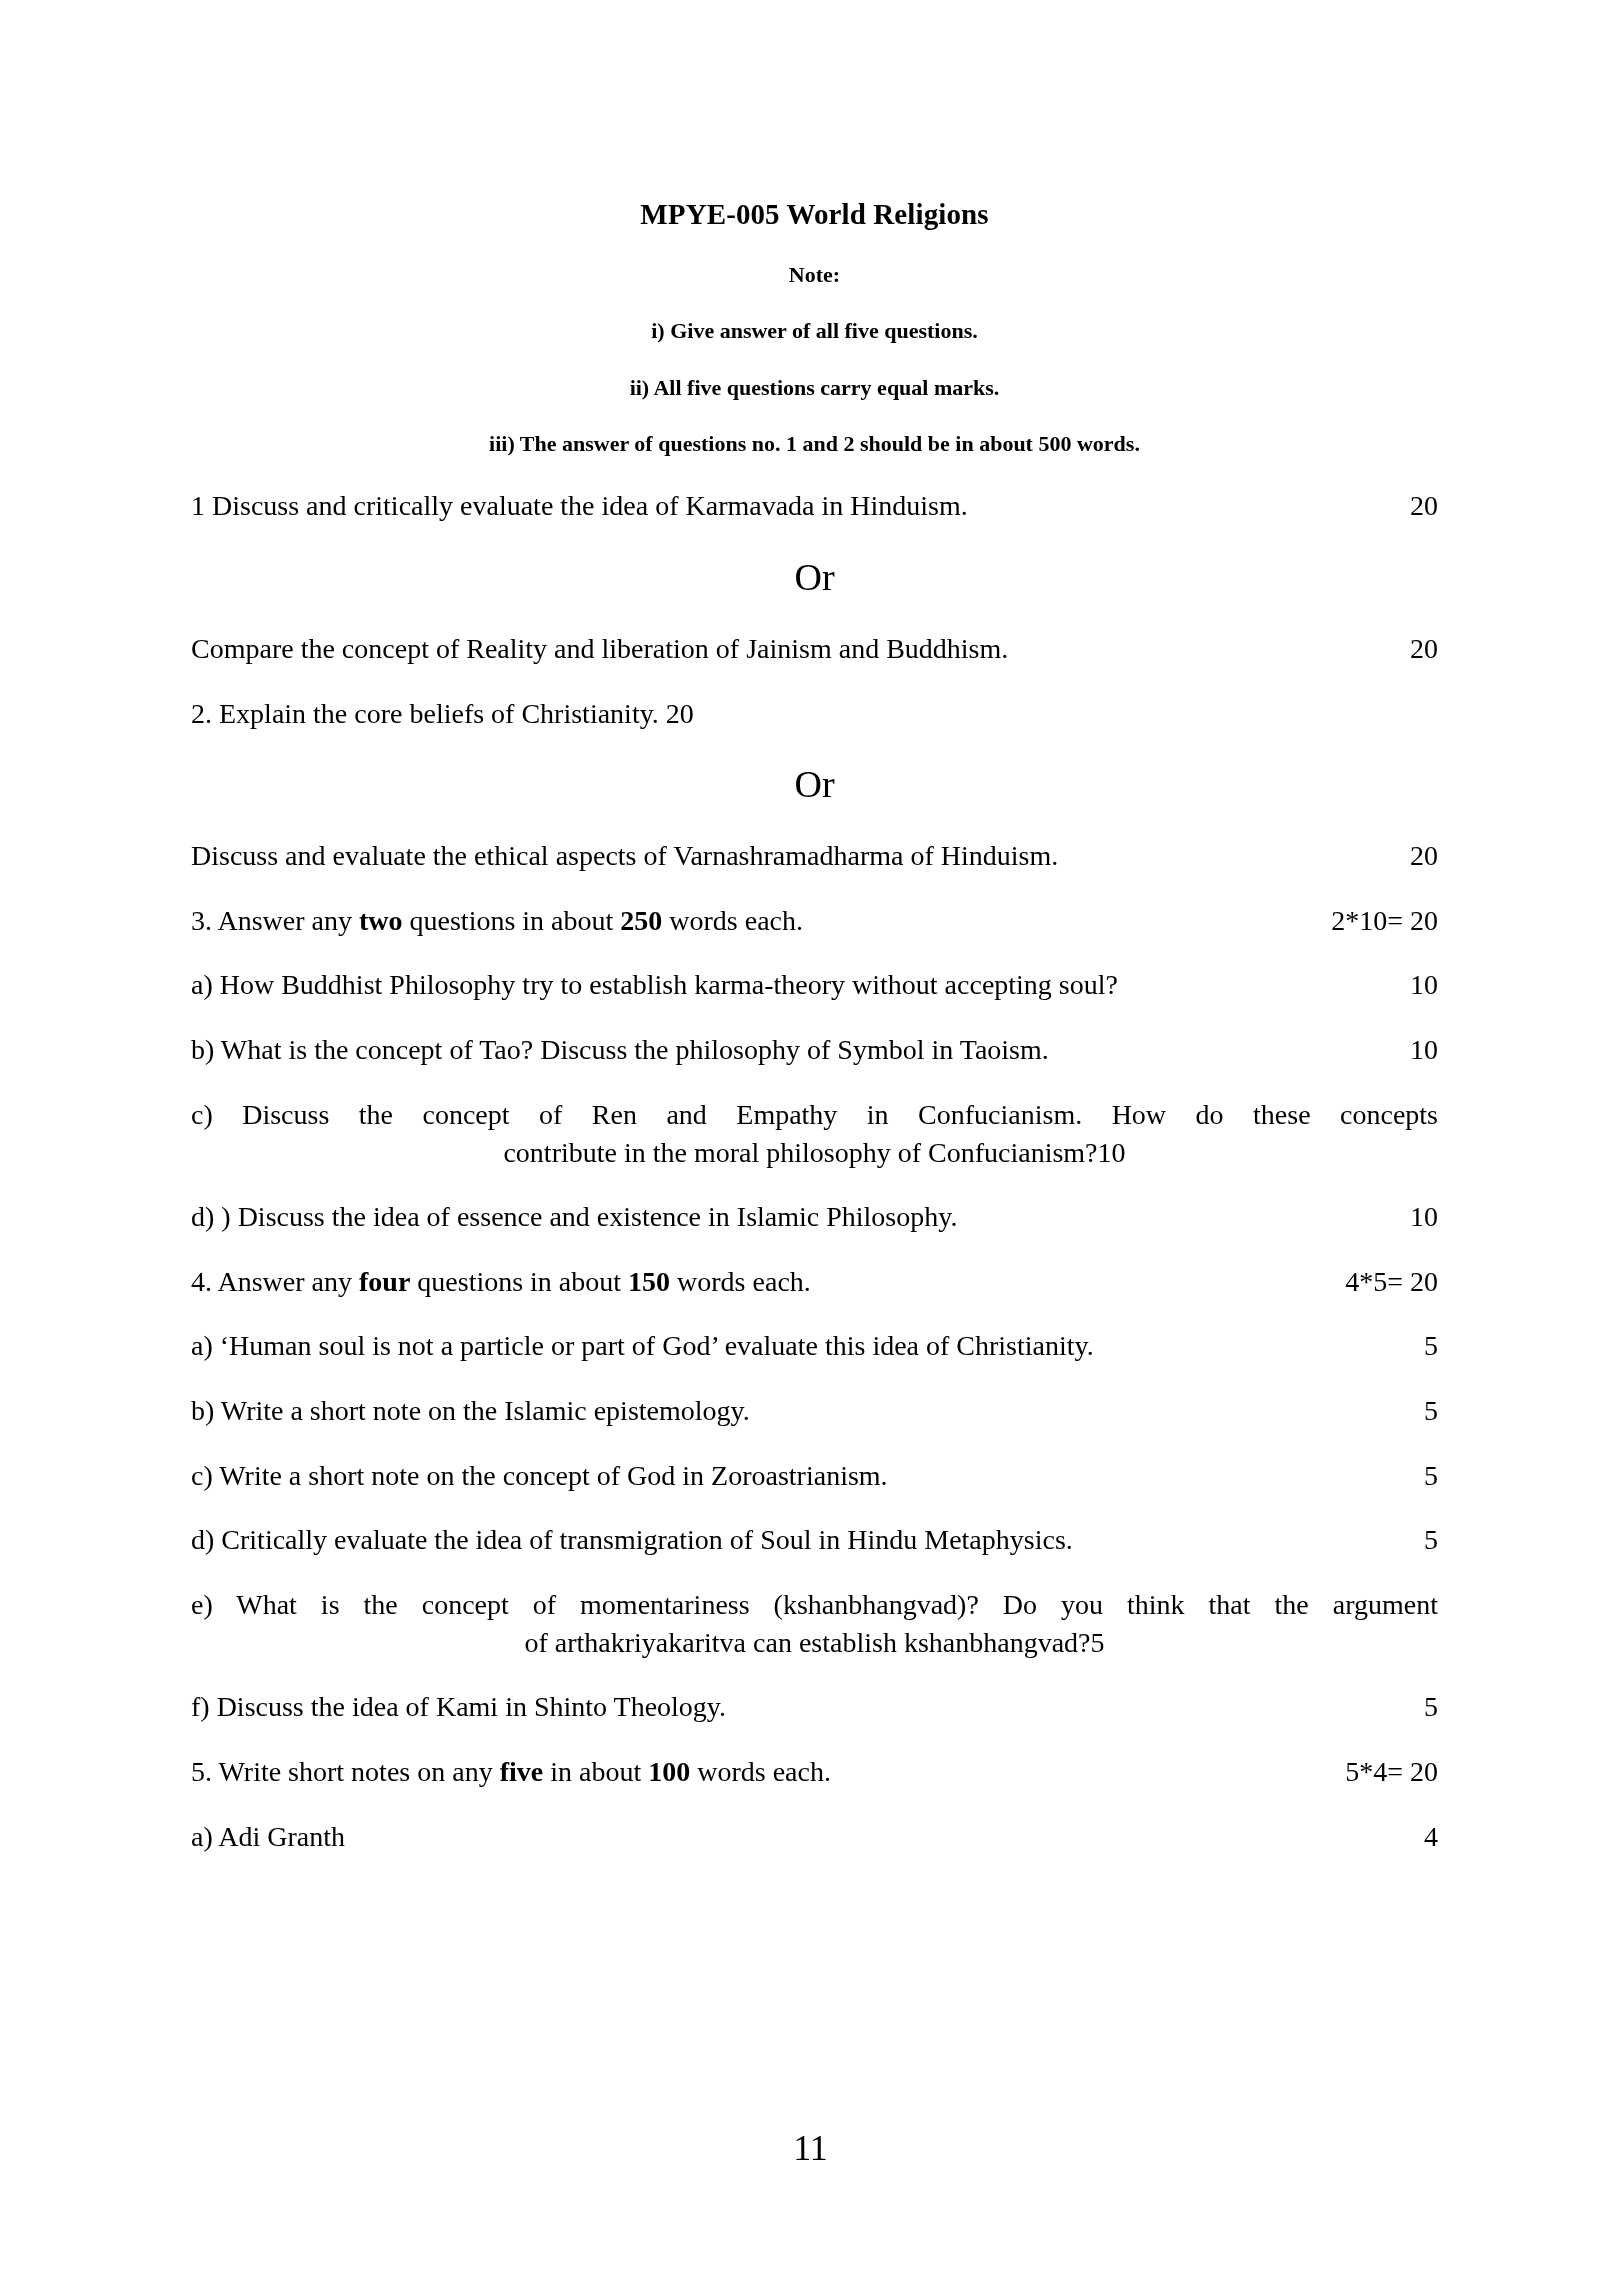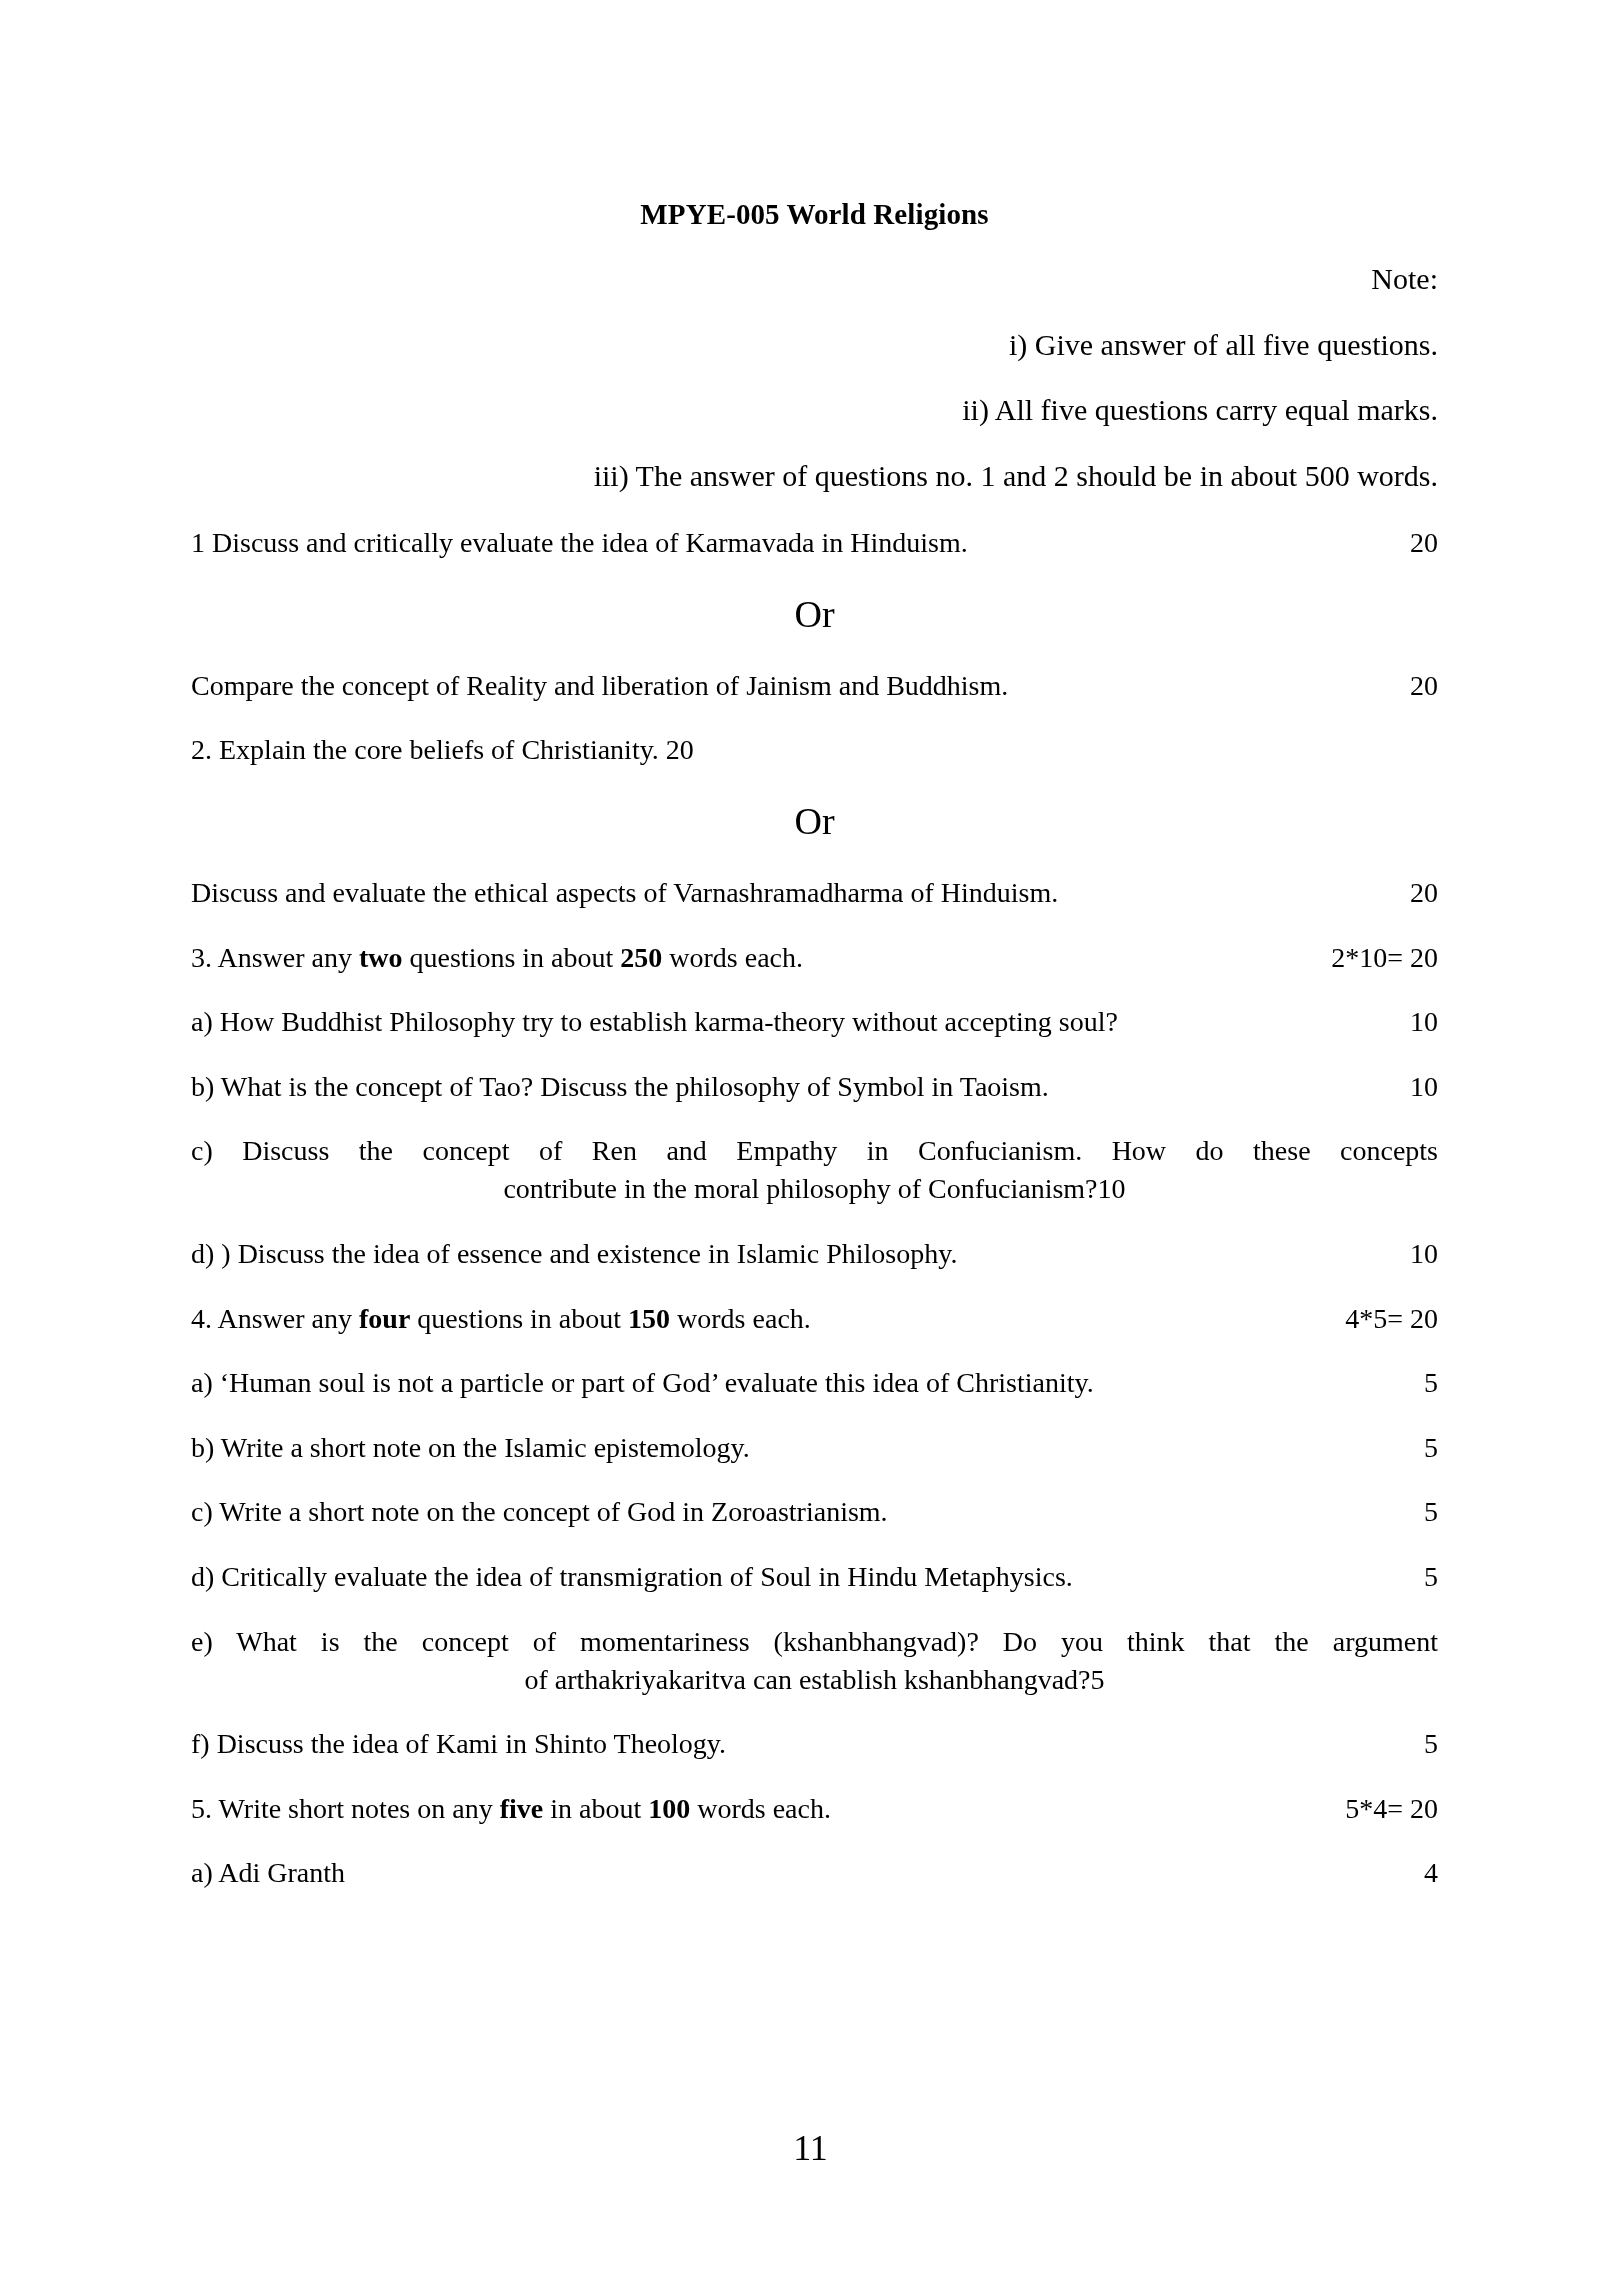--- a/index.html
+++ b/index.html
@@ -29,25 +29,25 @@
   }
   .doc-title {
     text-align: center;
     font-weight: bold;
     font-size: 29px;
     line-height: 1.0;
     margin: 0 0 33px 0;
     letter-spacing: 0.1px;
   }
   .note-line {
-    font-weight: normal;
-    font-size: 30px;
+    font-weight: bold;
+    font-size: 22px;
     line-height: 1.15;
     margin: 0 0 31px 0;
-    text-align: right;
+    text-align: center;
   }
   .qline {
     position: relative;
     font-size: 28px;
     line-height: 1.36;
     margin: 0 0 26.5px 0;
     text-align: justify;
     text-justify: inter-word;
     padding-right: 0;
   }

